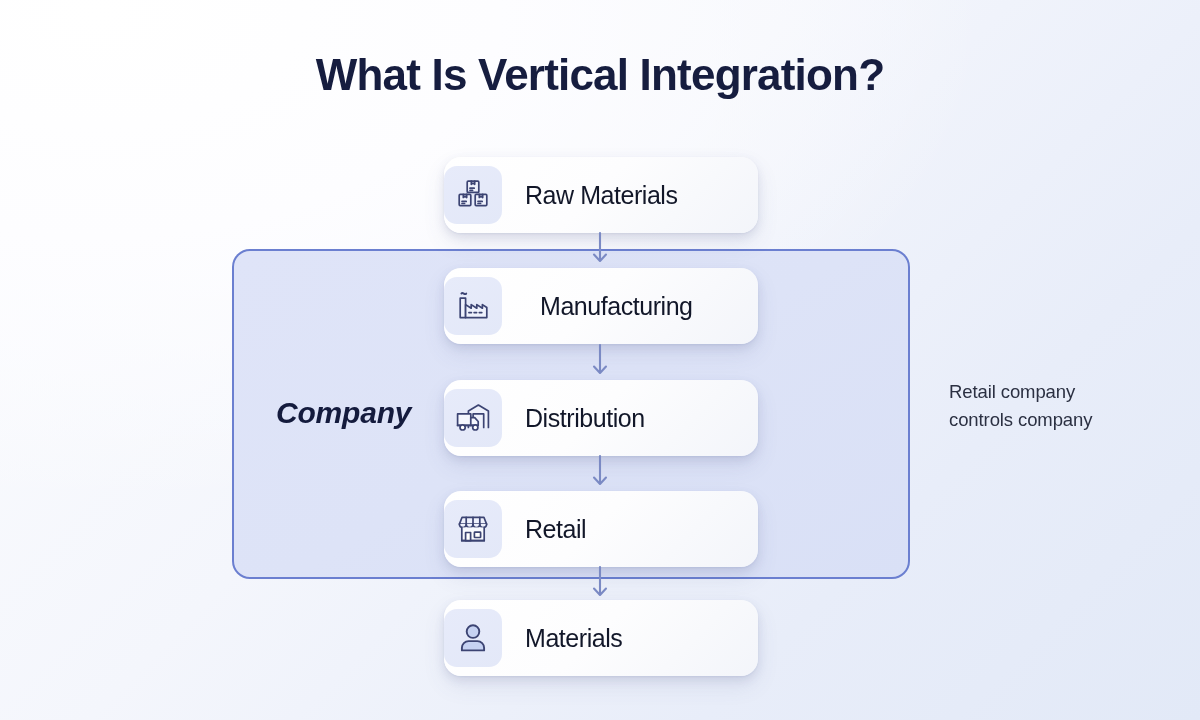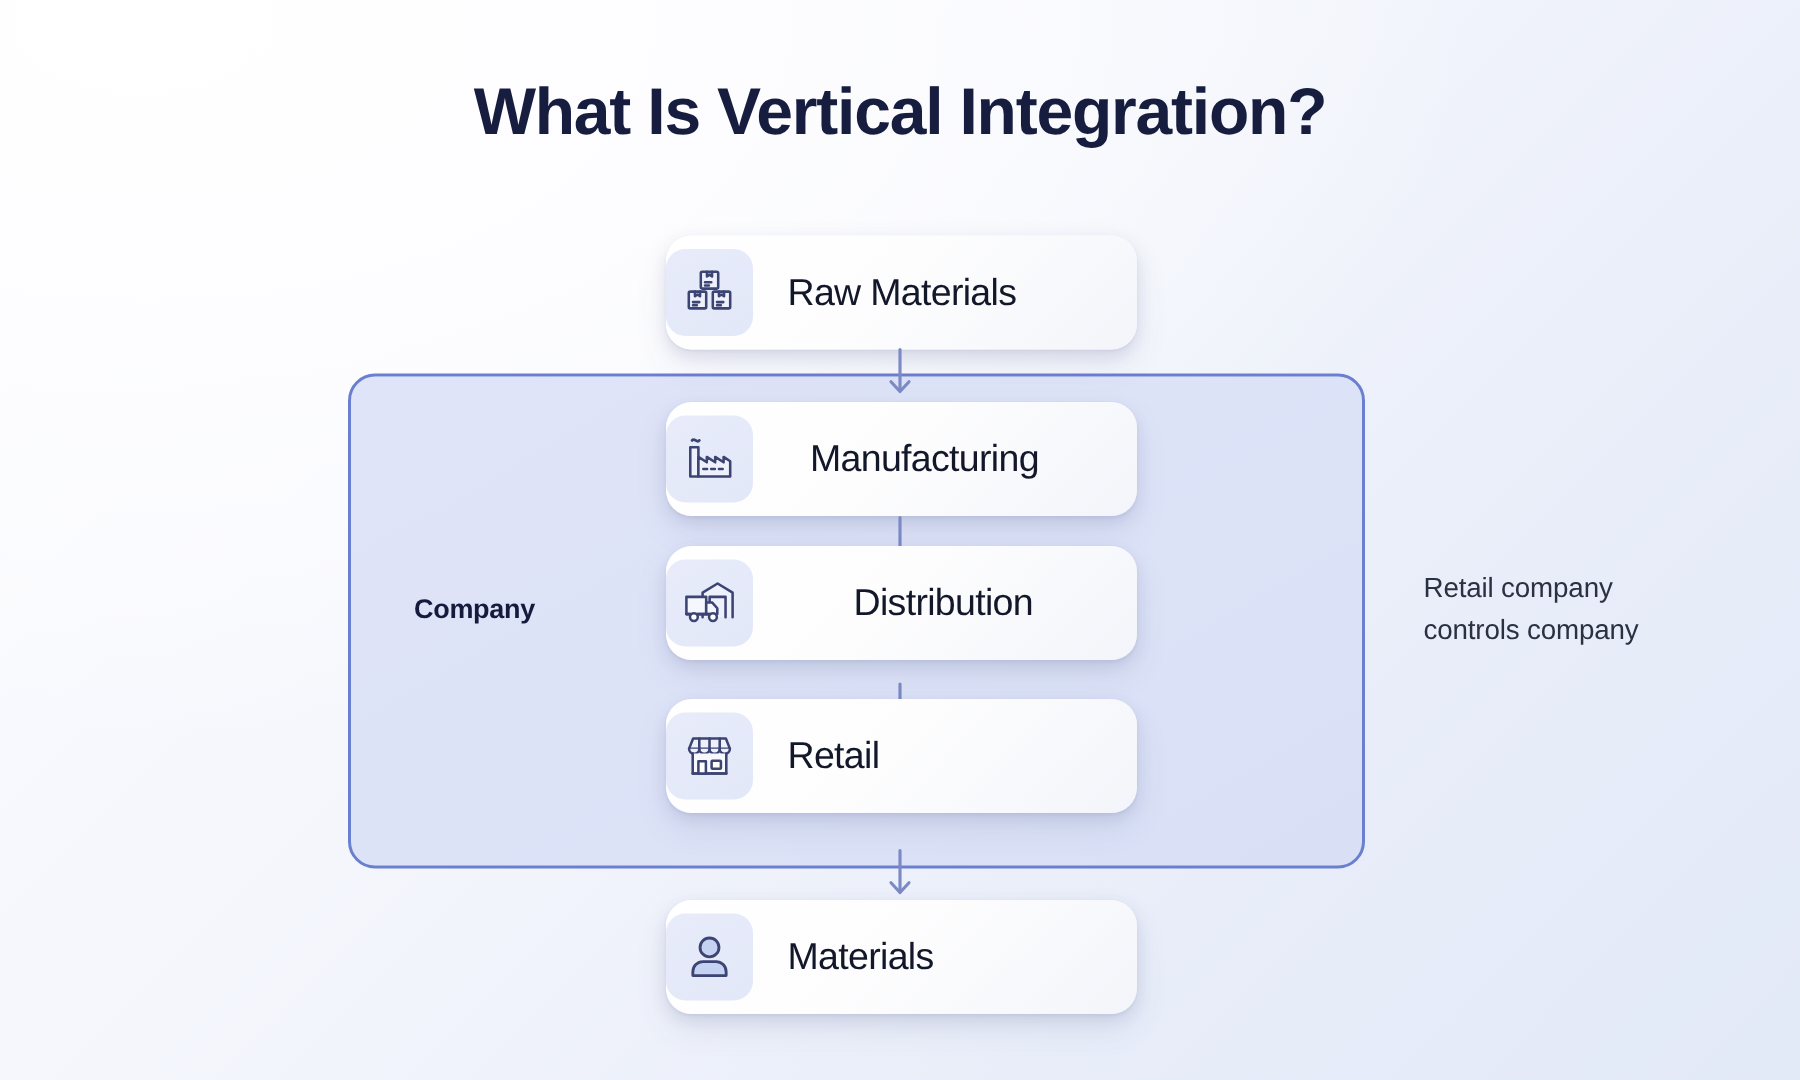--- a/index.html
+++ b/index.html
@@ -49,25 +49,26 @@
     border: 2px solid #6b7fd0;
     border-radius: 18px;
     background: linear-gradient(150deg, #dfe4f8 0%, #dde3f7 50%, #d9e0f6 100%);
   }
 
   #company-label {
     position: absolute;
     left: 276px;
     top: 396px;
     width: 150px;
-    font-size: 18px;
+    font-size: 30px;
     font-weight: 700;
     color: #141b3d;
     letter-spacing: -0.2px;
     white-space: nowrap;
+    font-style: italic;
   }
 
   
   #side-note {
     position: absolute;
     left: 949px;
     top: 378px;
     width: 200px;
     font-size: 18.5px;
     line-height: 28px;
@@ -108,22 +109,22 @@
     margin-left: 23px;
     font-size: 25px;
     color: #121729;
     letter-spacing: -0.45px;
     white-space: nowrap;
   }
 
   
   #card-raw-materials  { top: 157px; }
   #card-manufacturing  { top: 268px; gap: 15px; }
-  #card-distribution   { top: 364px; gap: 44px; }
-  #card-retail         { top: 466px; }
+  #card-distribution   { top: 380px; }
+  #card-retail         { top: 491px; }
   #card-customer       { top: 600px; }
 
   
   .flow-arrow {
     position: absolute;
     left: 589px;
     width: 22px;
     height: 36px;
   }
   #arrow-1 { top: 231px; }

